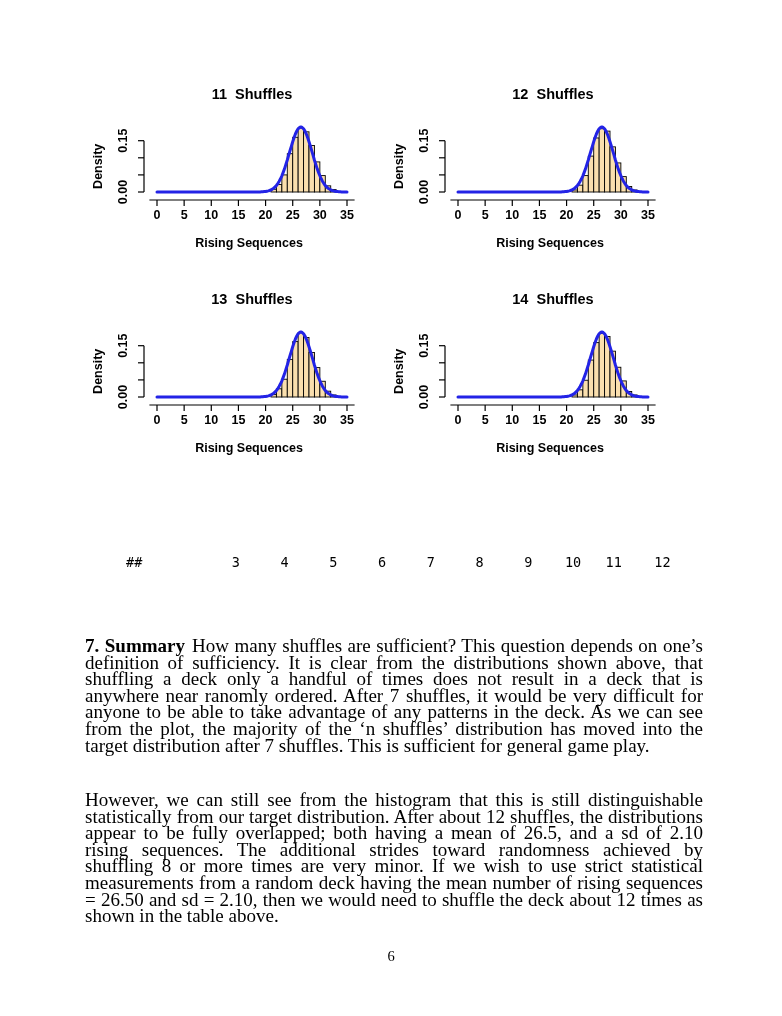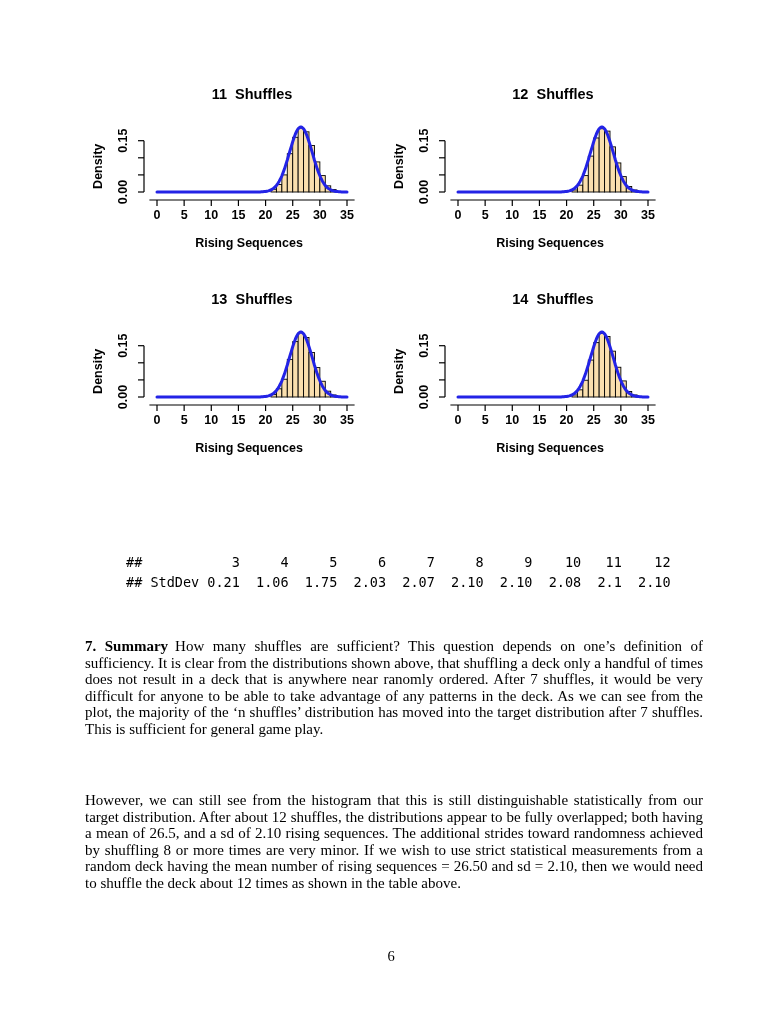--- a/index.html
+++ b/index.html
@@ -12,21 +12,21 @@
   #chart-2{left:80px;top:205px;}
   #chart-3{left:381px;top:205px;}
   .code-block{position:absolute;top:487px;left:85px;width:614px;box-sizing:border-box;
         padding:5px 9px;font-family:"DejaVu Sans Mono",monospace;font-size:13px;line-height:19px;}
   .code-line{white-space:pre;}
   .comment-line{font-style:italic;}
   .output-block{position:absolute;top:552px;left:85px;font-family:"DejaVu Sans Mono",monospace;
         font-size:13.5px;line-height:20px;color:#000;margin-left:41px;}
   .out-line{white-space:pre;}
   .para{position:absolute;left:85px;width:618px;margin:0;text-align:justify;
-        font-size:15px;line-height:16.6px;}
+        font-size:19px;line-height:16.6px;}
   .para-1{top:638px;}
   .para-2{top:792px;}
   .run-in{font-weight:bold;margin-right:7px;}
   .page-number{position:absolute;top:948px;left:0;width:100%;text-align:center;font-size:14.5px;}
 </style>
 </head>
 <body>
 
 <div class="page">
 
@@ -221,21 +221,20 @@
           <text x="47" y="58.7" text-anchor="middle" font-size="12.5" font-weight="bold" transform="rotate(-90 47 58.7)">0.15</text>
         </g>
         <text x="169" y="165" text-anchor="middle" font-size="12.5" font-weight="bold">Rising Sequences</text>
         <text x="22" y="84.3" text-anchor="middle" font-size="12.5" font-weight="bold" transform="rotate(-90 22 84.3)">Density</text>
       </svg>
   </div>
 
 
   <div class="output-block">
     <div class="out-line">##           3     4     5     6     7     8     9    10   11    12</div>
-    <div class="out-line">## StdDev 0.21  1.06  1.75  2.03  2.07  2.10  2.10  2.08  2.1  2.10</div>
   </div>
 
   <p class="para para-1"><span class="run-in">7. Summary</span><span>How many shuffles are sufficient? This question depends on one’s definition of sufficiency. It is clear from the distributions shown above, that shuffling a deck only a handful of times does not result in a deck that is anywhere near ranomly ordered. After 7 shuffles, it would be very difficult for anyone to be able to take advantage of any patterns in the deck. As we can see from the plot, the majority of the ‘n shuffles’ distribution has moved into the target distribution after 7 shuffles. This is sufficient for general game play.</span></p>
 
   <p class="para para-2">However, we can still see from the histogram that this is still distinguishable statistically from our target distribution. After about 12 shuffles, the distributions appear to be fully overlapped; both having a mean of 26.5, and a sd of 2.10 rising sequences. The additional strides toward randomness achieved by shuffling 8 or more times are very minor. If we wish to use strict statistical measurements from a random deck having the mean number of rising sequences = 26.50 and sd = 2.10, then we would need to shuffle the deck about 12 times as shown in the table above.</p>
 
   <div class="page-number">6</div>
 
 </div>
 

